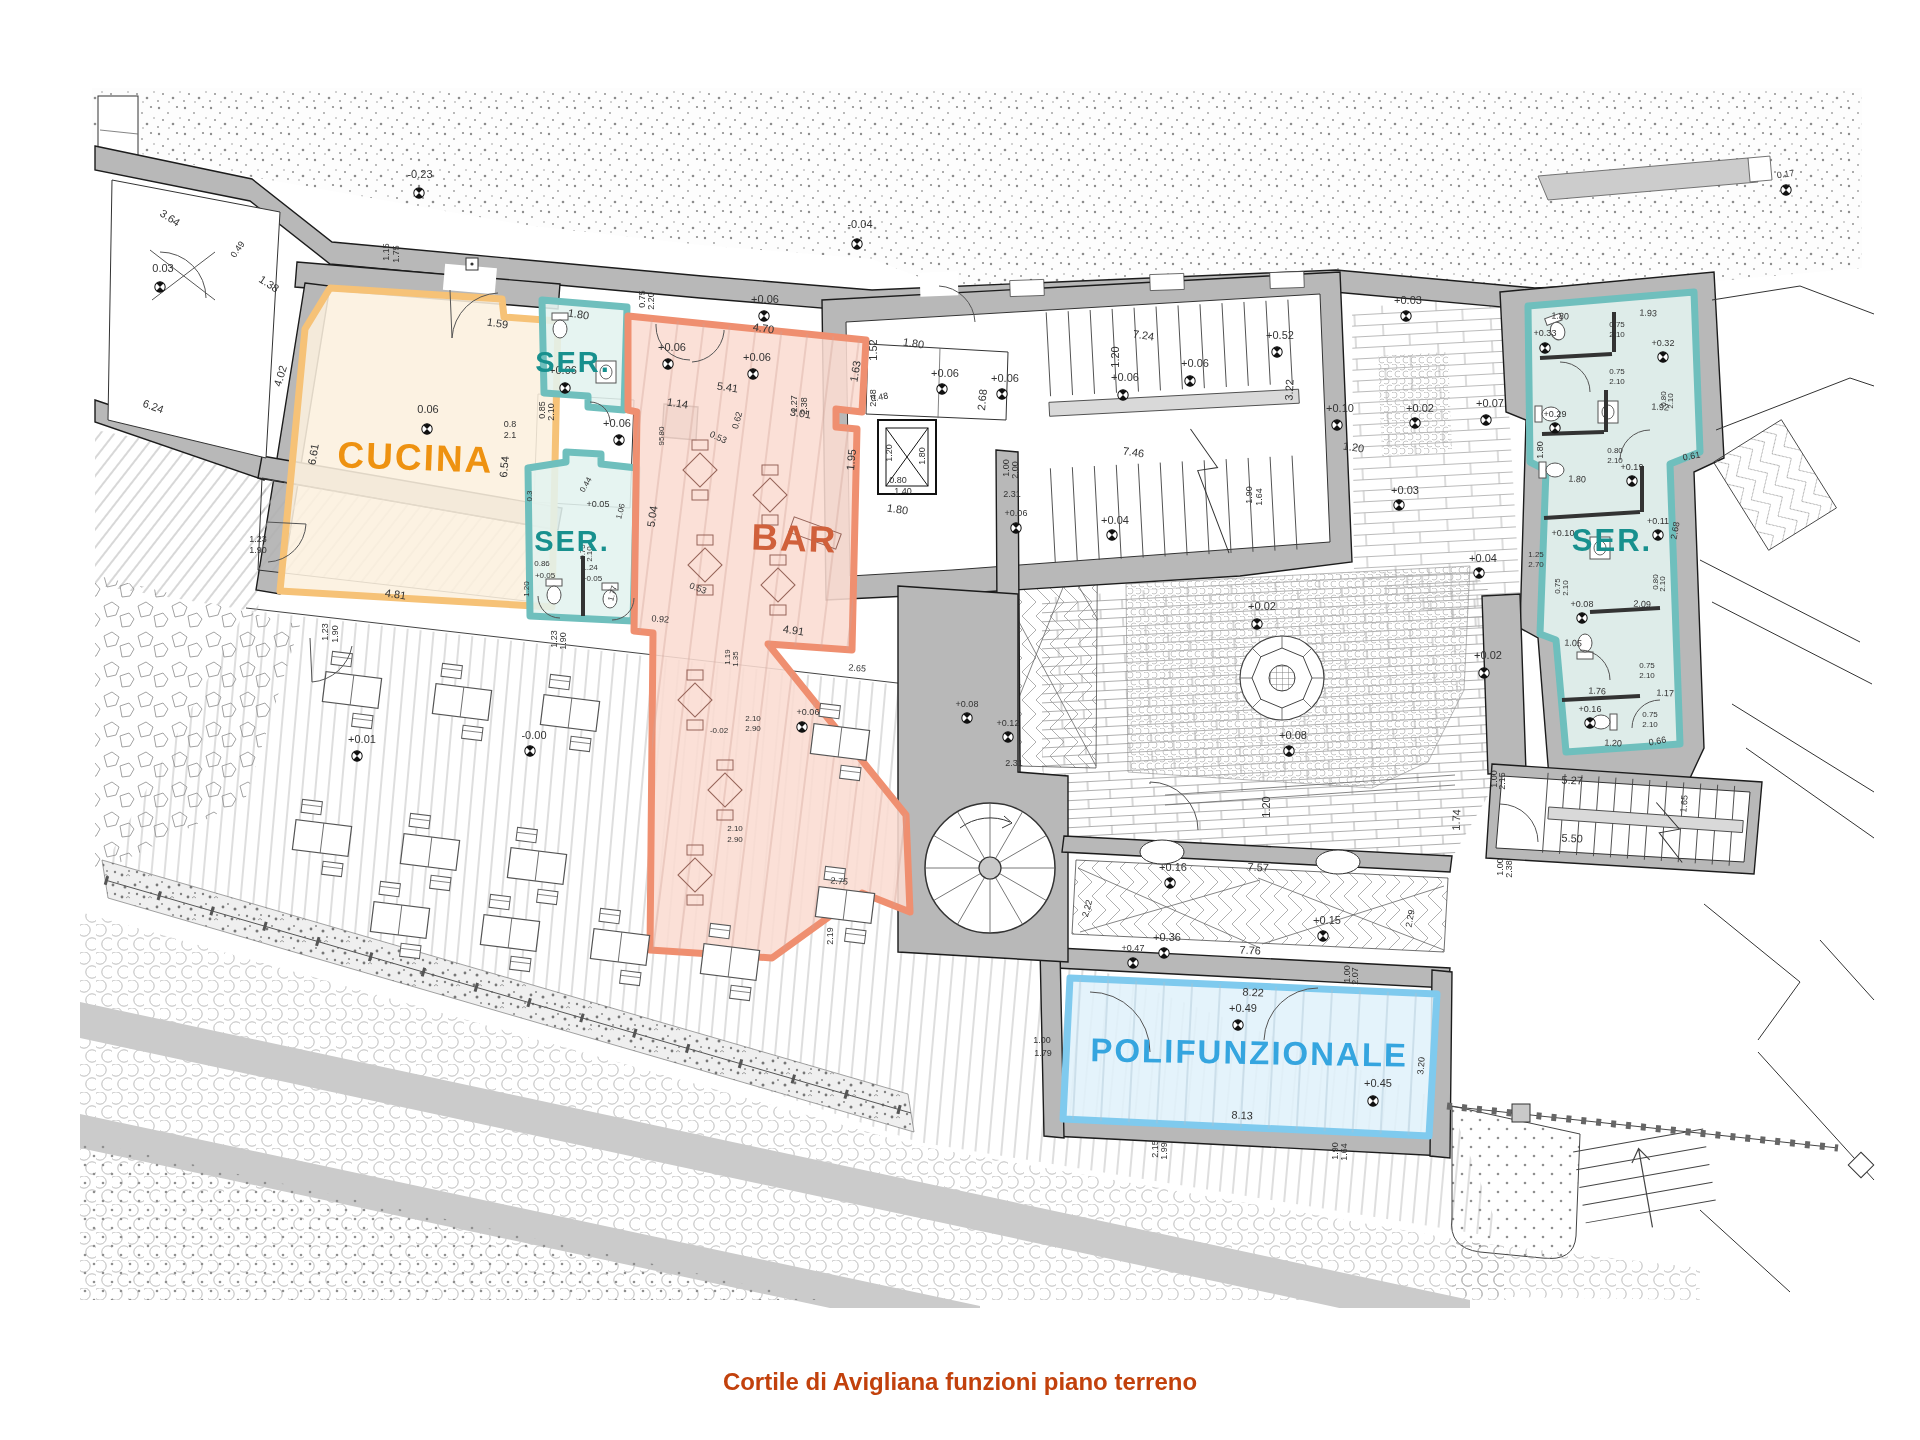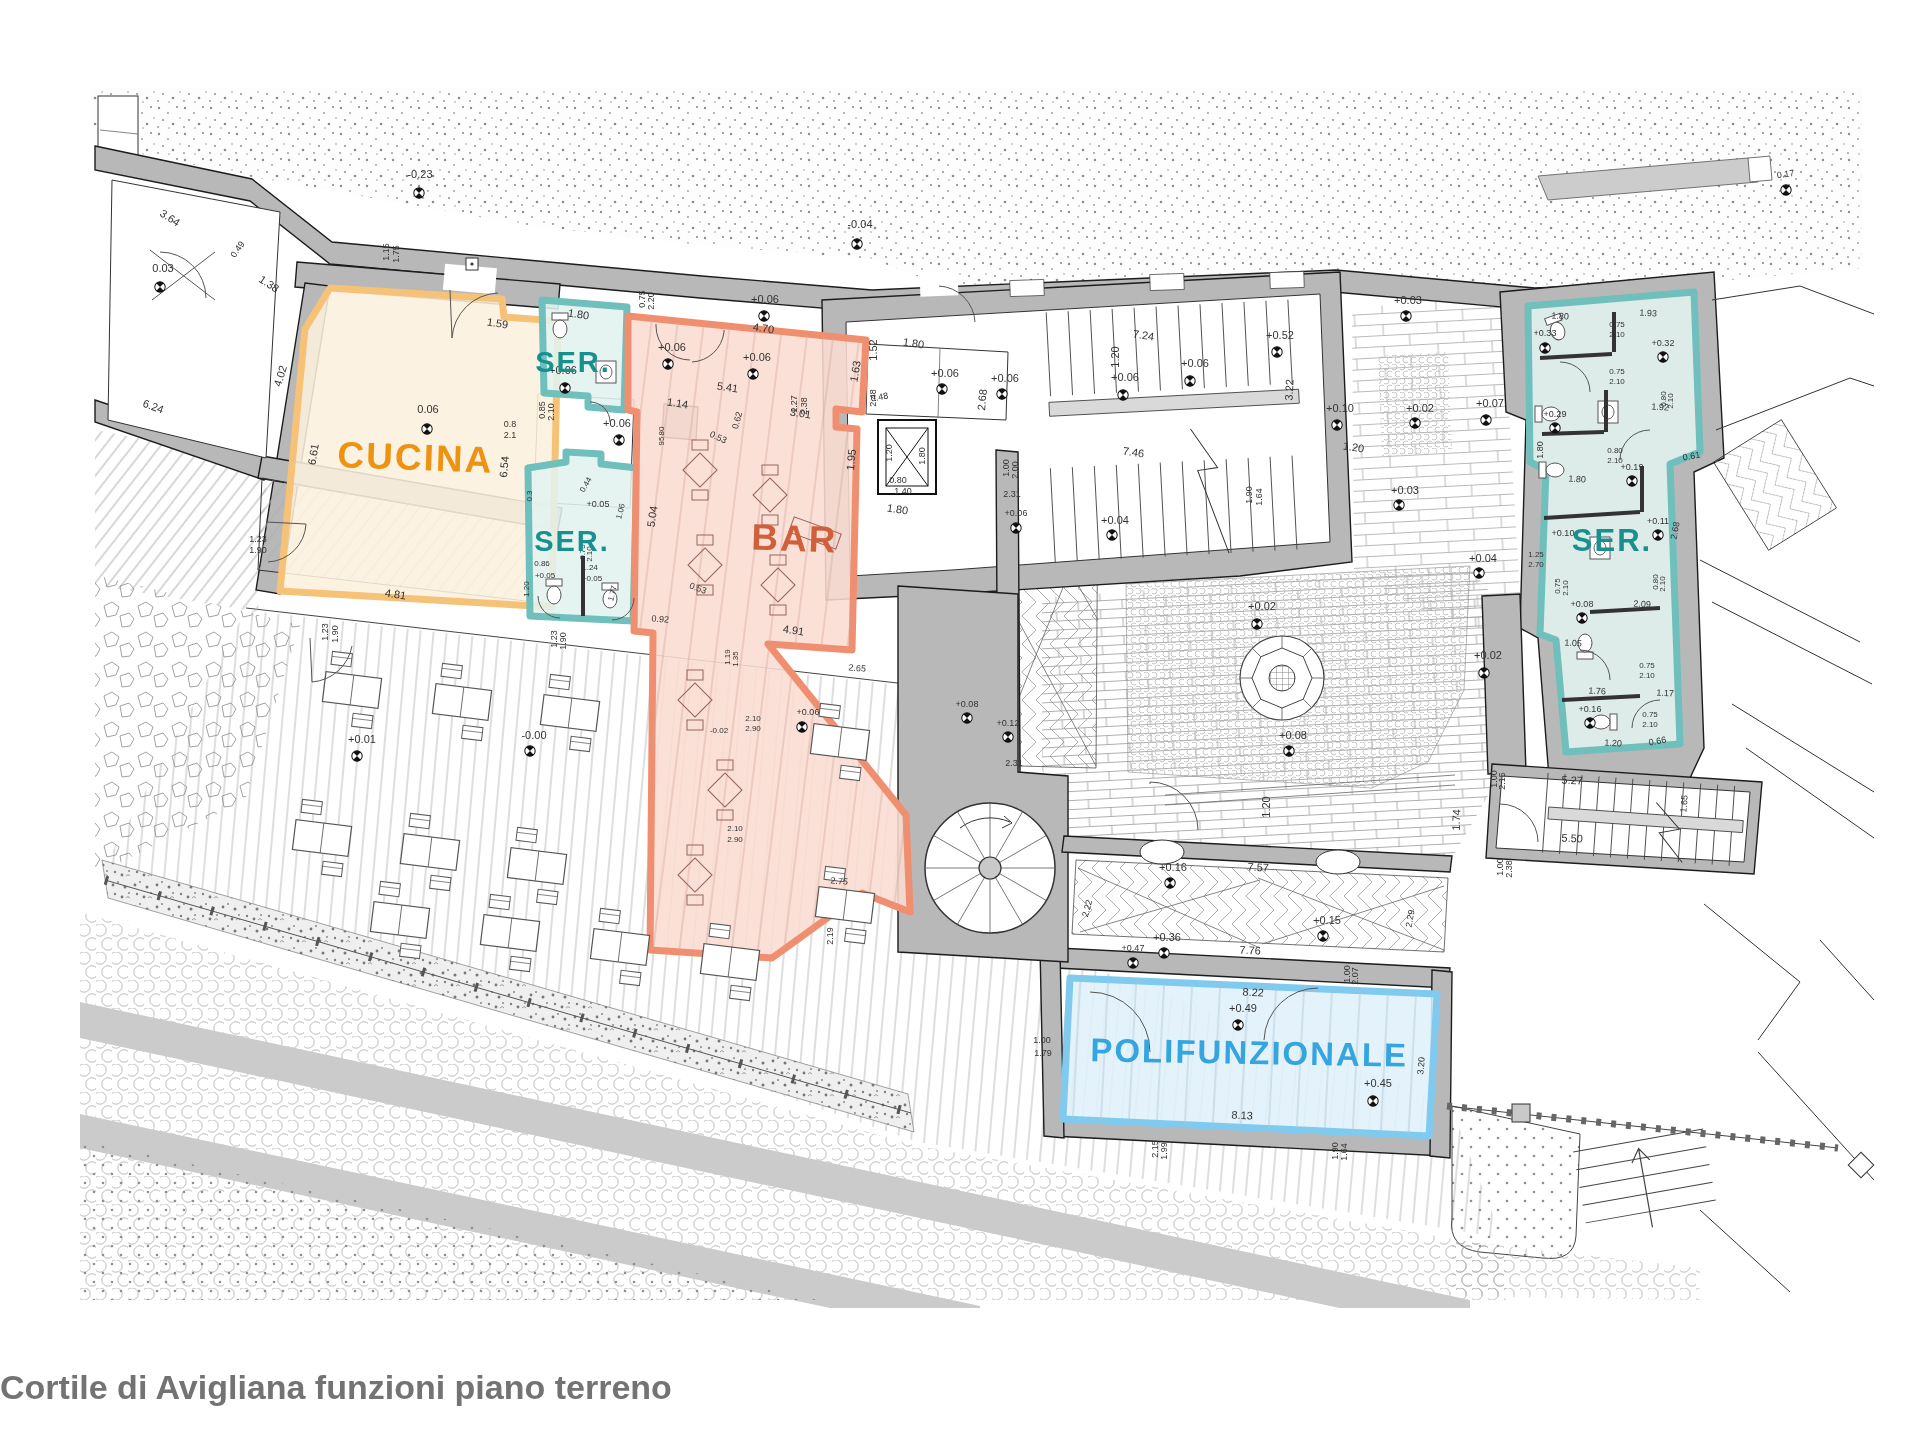--- a/index.html
+++ b/index.html
@@ -6,22 +6,22 @@
   .page{position:relative;width:1920px;height:1440px;background:#fff;overflow:hidden;
         font-family:"Liberation Sans",sans-serif;}
   svg{position:absolute;left:0;top:0;}
   .zone{fill-opacity:.88;stroke-width:7;stroke-linejoin:round;}
   .wall{fill:#b8b8b8;stroke:#1c1c1c;stroke-width:1.4;stroke-linejoin:miter;}
   .roomwhite{fill:#ffffff;stroke:#333;stroke-width:1;}
   .thin{stroke:#444;stroke-width:1;fill:none;}
   .thin2{stroke:#666;stroke-width:.8;fill:none;}
   .arc{stroke:#555;stroke-width:1;fill:none;}
   .partition{stroke:#333;stroke-width:4;fill:none;stroke-linecap:butt;}
-  .caption{position:absolute;left:0;top:1368px;width:100%;text-align:left;
-           font-weight:700;font-size:34px;color:#737373;letter-spacing:0px;}
+  .caption{position:absolute;left:0;top:1368px;width:100%;text-align:center;
+           font-weight:700;font-size:24px;color:#c2410c;letter-spacing:0px;}
 </style>
 </head>
 <body>
 
 <div class="page">
 <svg id="plan" width="1920" height="1440" viewBox="0 0 1920 1440">
 <defs>
   <clipPath id="planclip">
           <rect x="78" y="78" width="1802" height="1230"></rect>
         </clipPath>

